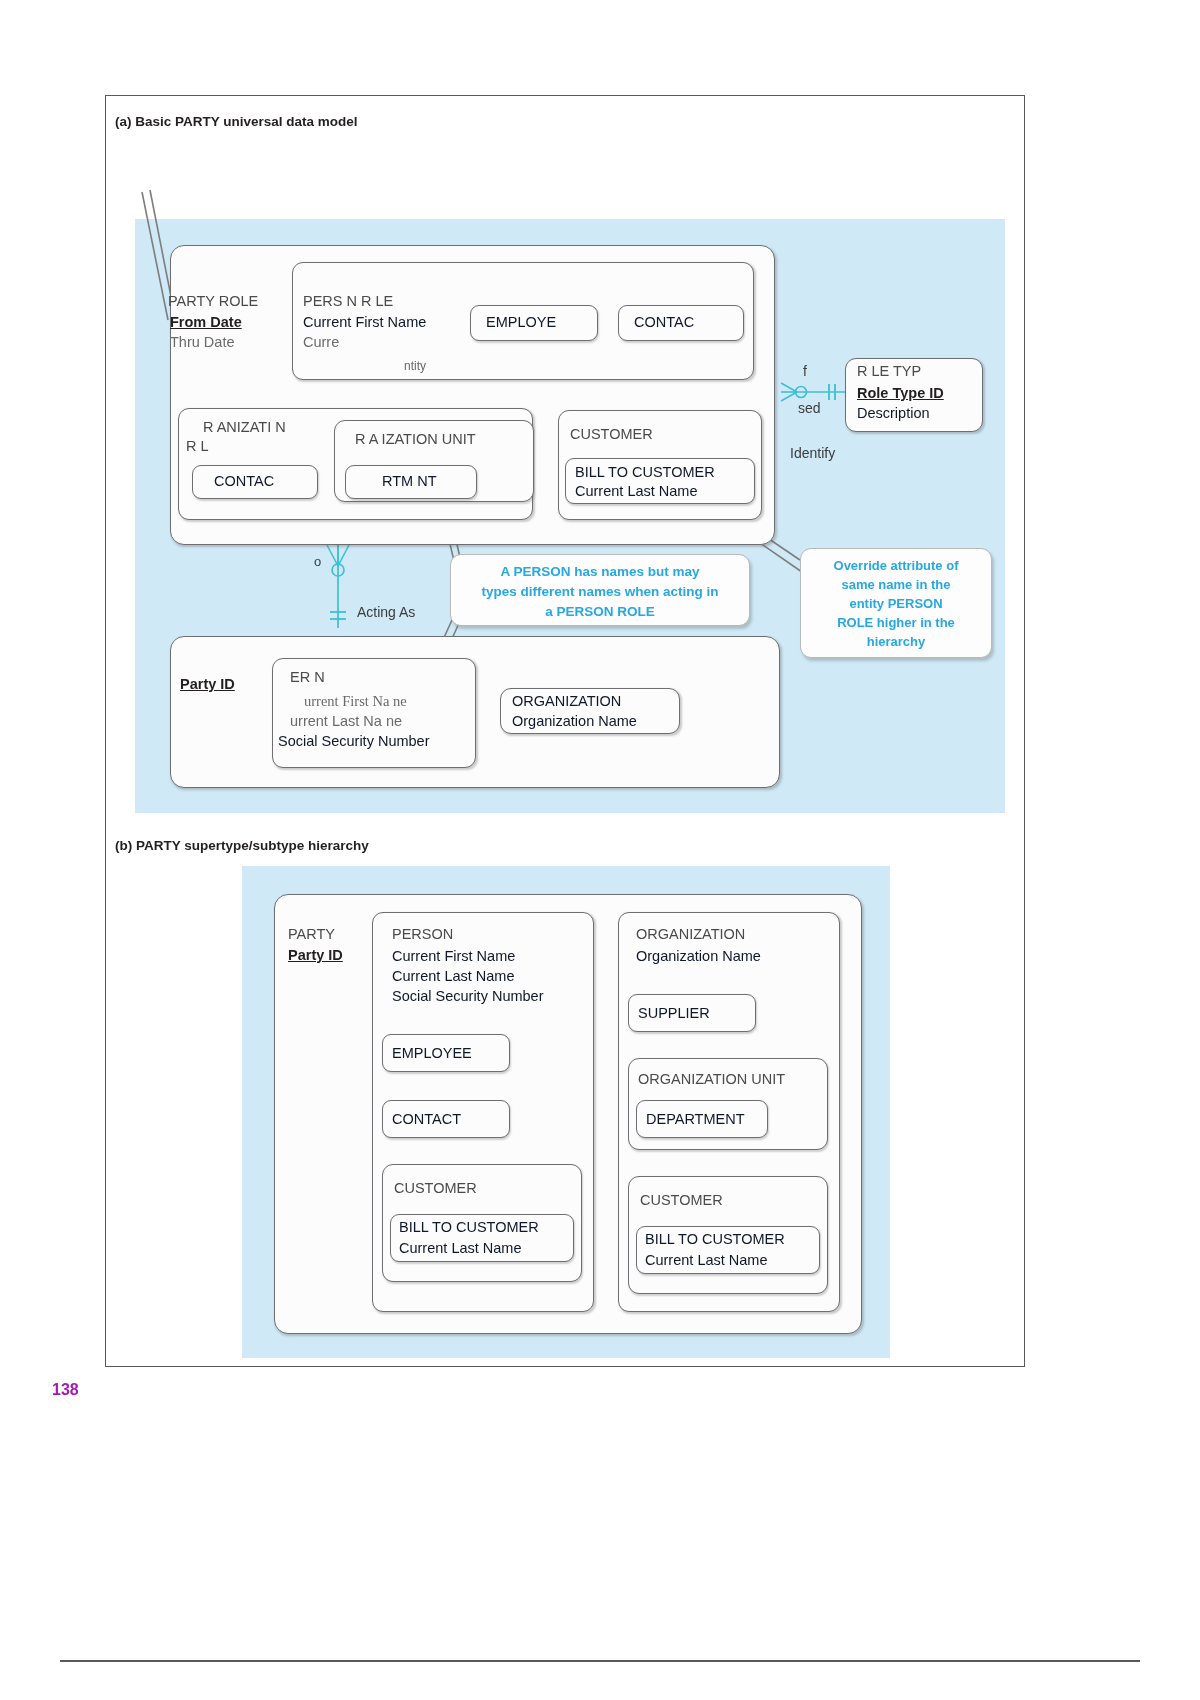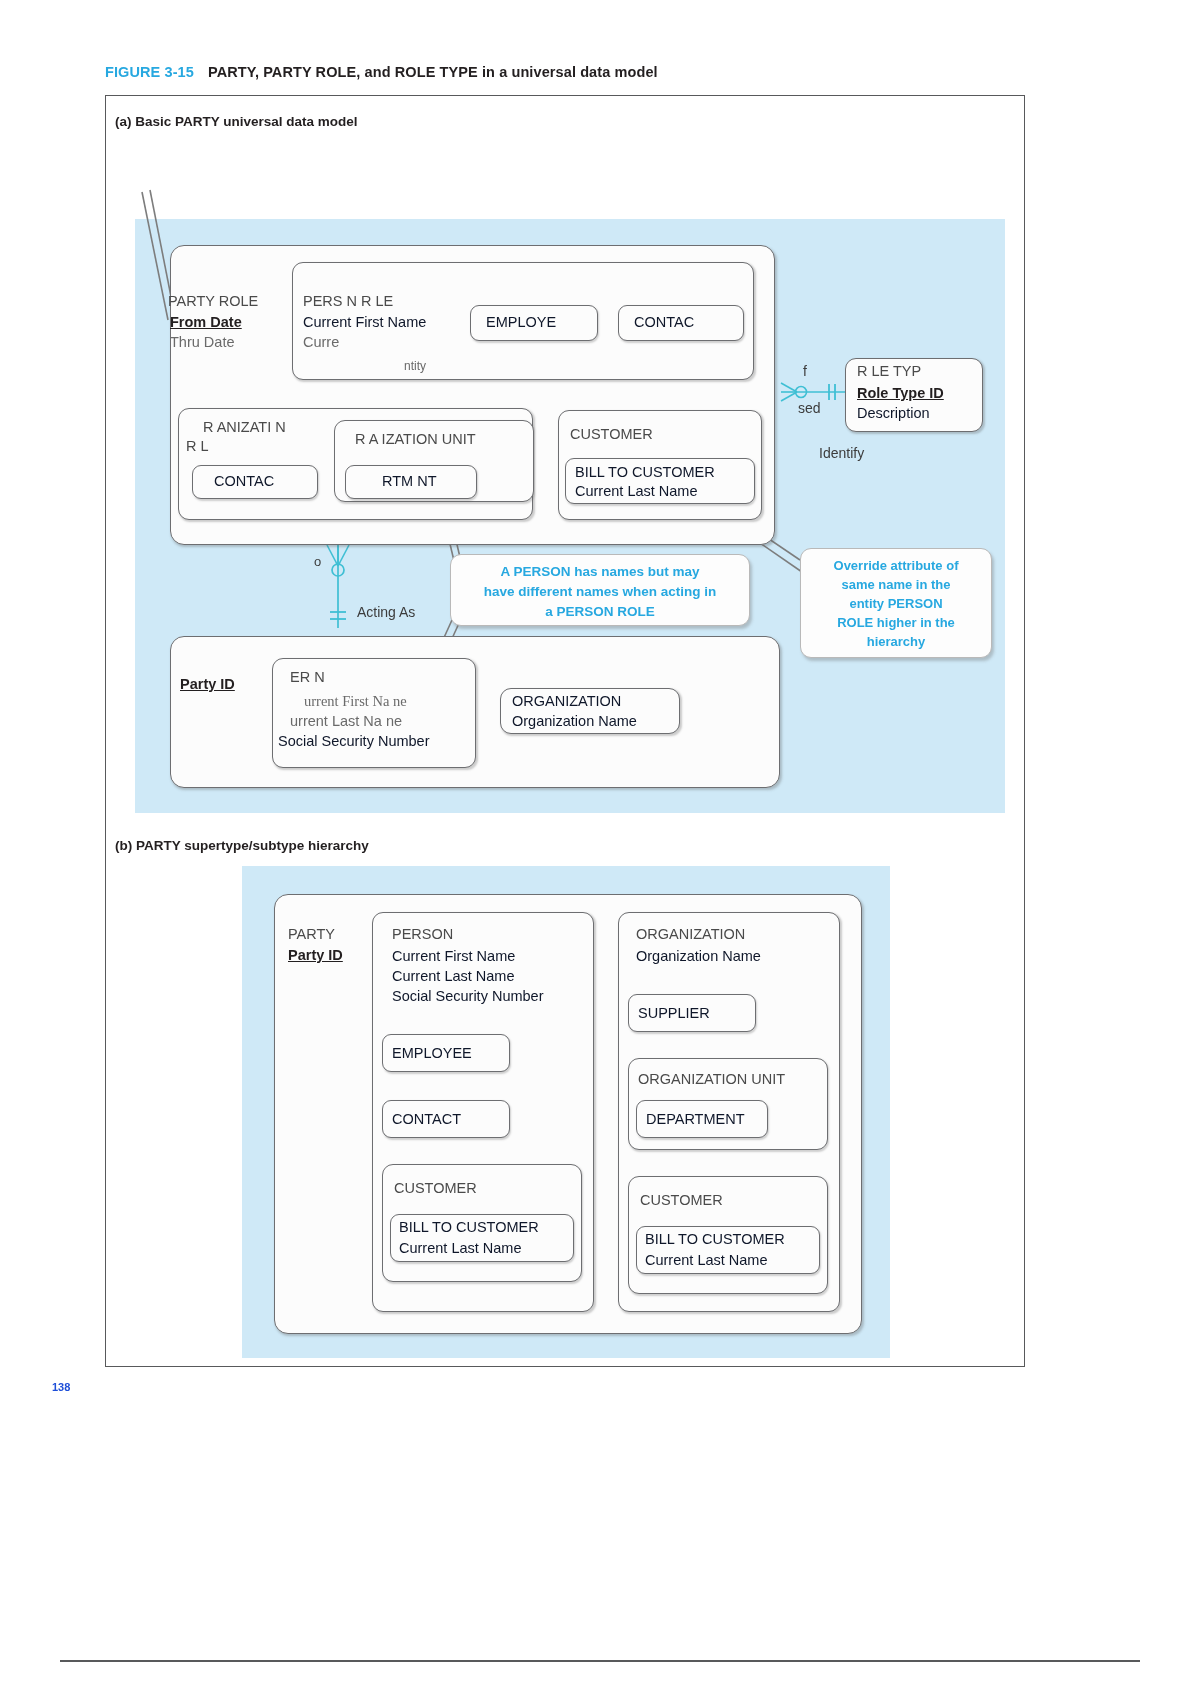--- a/index.html
+++ b/index.html
@@ -82,34 +82,31 @@
   .rel-label{
     position:absolute;font-size:14px;color:#3c3c3c;white-space:nowrap;
   }
   .rel-label.tiny{font-size:13px;}
 
   svg.overlay{position:absolute;left:0;top:0;width:1200px;height:1700px;pointer-events:none;}
 
   
   .page-num{
     position:absolute;left:52px;top:1381px;
-    font-size:11px;font-weight:bold;color:#1d4ed8;
+    font-size:16px;font-weight:bold;color:#a21caf;
   }
   .bottom-rule{
     position:absolute;left:60px;top:1660px;width:1080px;height:2.4px;background:#58595b;
   }
 </style>
 </head>
 <body>
 
 <div class="page">
 
-  <div class="fig-caption">
-    <span class="fig-num">FIGURE 3-15</span><span class="fig-title">PARTY, PARTY ROLE, and ROLE TYPE in a universal data model</span>
-  </div>
 
   <div class="frame"></div>
 
   <div class="blue-bg" id="bg-a"></div>
   <div class="blue-bg" id="bg-b"></div>
 
   <div class="panel-label" id="panel-a-label">(a) Basic PARTY universal data model</div>
   <div class="panel-label" id="panel-b-label">(b) PARTY supertype/subtype hierarchy</div>
 
   <svg class="overlay">
@@ -186,27 +183,27 @@
   <div class="etext" style="left:575px;top:463px;">BILL TO CUSTOMER</div>
   <div class="etext" style="left:575px;top:482px;">Current Last Name</div>
 
   <div class="ent sub" style="left:845px;top:358px;width:138px;height:74px;"></div>
   <div class="etext hdr" style="left:857px;top:362px;">R   LE TYP</div>
   <div class="etext pk" style="left:857px;top:384px;">Role Type ID</div>
   <div class="etext" style="left:857px;top:404px;">Description</div>
 
   <div class="rel-label" style="left:803px;top:363px;">f</div>
   <div class="rel-label" style="left:798px;top:400px;">sed</div>
-  <div class="rel-label" style="left:790px;top:445px;margin-left:29px;">Identify</div>
+  <div class="rel-label" style="left:790px;top:445px;">Identify</div>
 
   <div class="rel-label" style="left:357px;top:604px;">Acting As</div>
 
   <div class="callout" style="left:450px;top:554px;width:300px;height:72px;">
     <div>A PERSON has names but may</div>
-    <div>have different names when acting in</div>
+    <div>types different names when acting in</div>
     <div>a PERSON ROLE</div>
   </div>
 
   <div class="callout small" style="left:800px;top:548px;width:192px;height:110px;">
     <div>Override attribute of</div>
     <div>same name in the</div>
     <div>entity PERSON</div>
     <div>ROLE higher in the</div>
     <div>hierarchy</div>
   </div>

